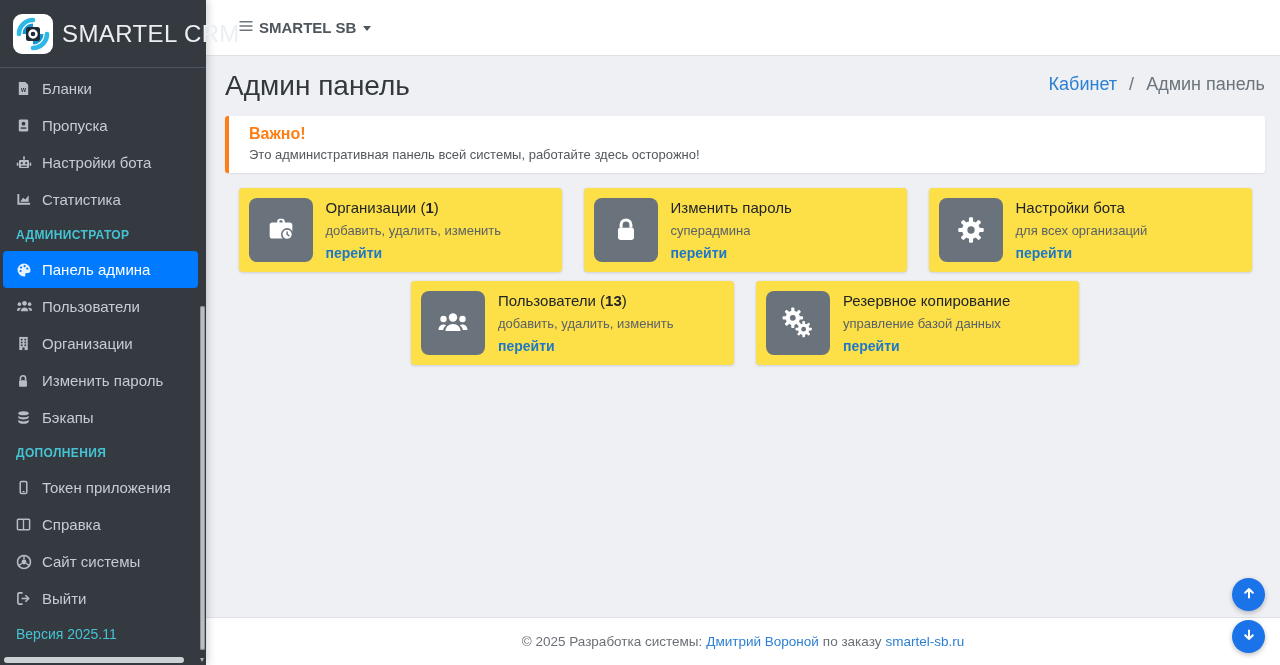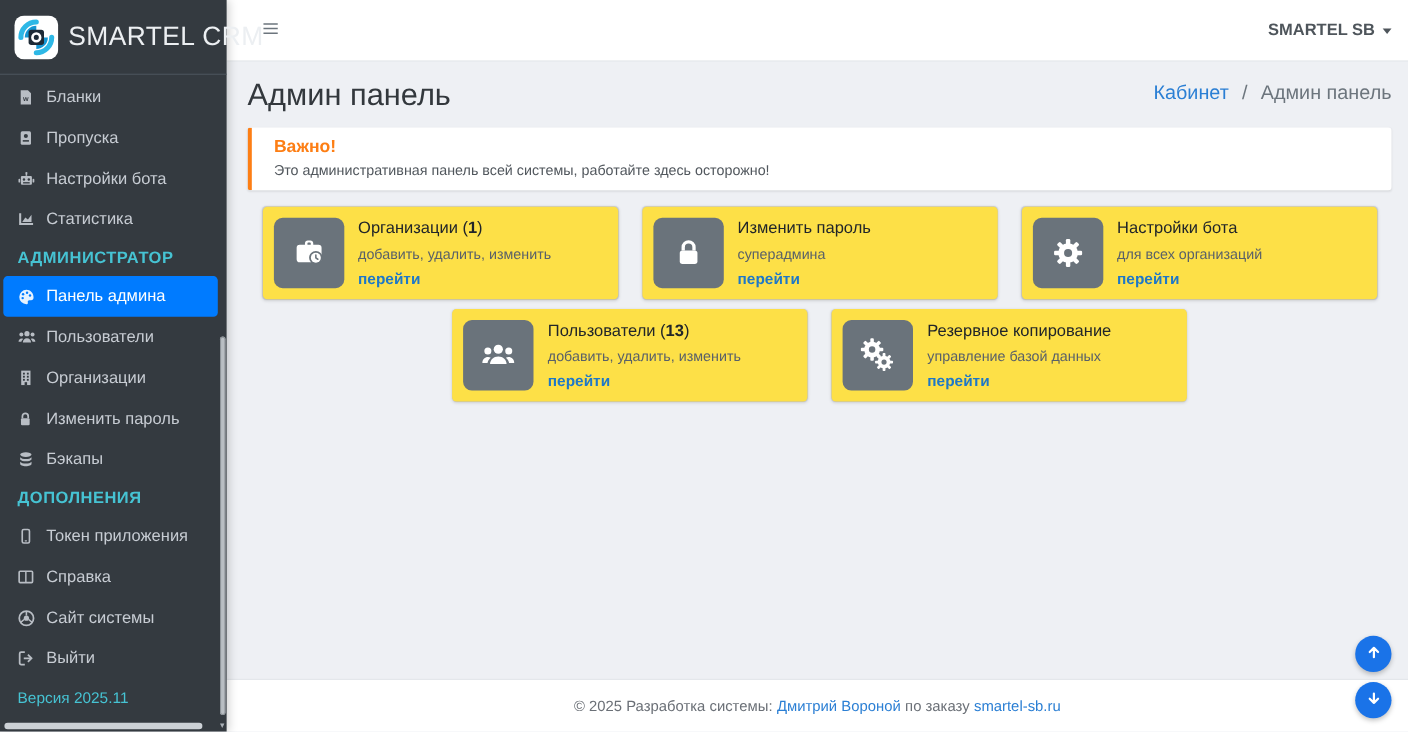--- a/index.html
+++ b/index.html
@@ -11,32 +11,32 @@
   .brand{height:67px;border-bottom:1px solid #4b545c;display:flex;align-items:center;
     padding-left:13px;cursor:pointer;}
   .brand .logo{width:40px;height:40px;display:block;}
   .brand-text{color:#eceff2;font-size:24px;margin-left:9px;letter-spacing:.4px;white-space:nowrap;}
   .nav{padding-top:2px;}
   .nav-item{display:flex;align-items:center;height:37px;margin:0 8px 0 3px;padding-left:13px;
     color:#c7ccd3;font-size:15px;border-radius:4px;cursor:pointer;text-decoration:none;}
   .nav-item .ni{width:26px;display:flex;align-items:center;opacity:.9;}
   .nav-item.active{background:#007bff;color:#fff;}
   .nav-header{height:33px;display:flex;align-items:center;padding-left:16px;color:#46c3d3;
-    font-size:15px;font-weight:bold;letter-spacing:.03em;}
+    font-size:12px;font-weight:bold;letter-spacing:.03em;}
   .version{margin-top:9px;padding-left:16px;color:#46c3d3;font-size:14px;cursor:pointer;}
   .vscroll-thumb{position:absolute;right:1px;top:306px;width:5px;height:344px;border-radius:3px;
     background:#b9bec3;box-shadow:inset 0 0 0 1px #8f959a;cursor:grab;}
   .vscroll-arrow{position:absolute;right:0;bottom:1px;width:8px;text-align:center;
     color:#aab0b6;font-size:8px;line-height:8px;cursor:pointer;}
   .hscroll{position:absolute;left:4px;bottom:2px;width:180px;height:6px;border-radius:3px;
     background:#ccd1d6;cursor:grab;}
 
   
   .navbar{position:absolute;left:206px;top:0;width:1074px;height:56px;background:#fff;
-    border-bottom:1px solid #dee2e6;display:flex;align-items:center;justify-content:space-between;
+    border-bottom:1px solid #dee2e6;display:flex;align-items:center;justify-content:flex-start;
     box-sizing:border-box;z-index:10;}
   .burger{background:none;border:none;margin-left:27px;padding:4px;cursor:pointer;display:flex;}
   .account{display:flex;align-items:center;margin-right:15px;cursor:pointer;
     color:#4e555b;font-size:15px;font-weight:bold;}
   .caret{width:0;height:0;border-left:4.5px solid transparent;border-right:4.5px solid transparent;
     border-top:5px solid #4e555b;margin-left:7px;margin-top:2px;}
 
   
   .content{position:absolute;left:206px;top:56px;width:1074px;height:561px;background:#eef0f4;}
   .page-head{padding:13px 15px 0 19px;display:flex;justify-content:space-between;align-items:flex-start;}

